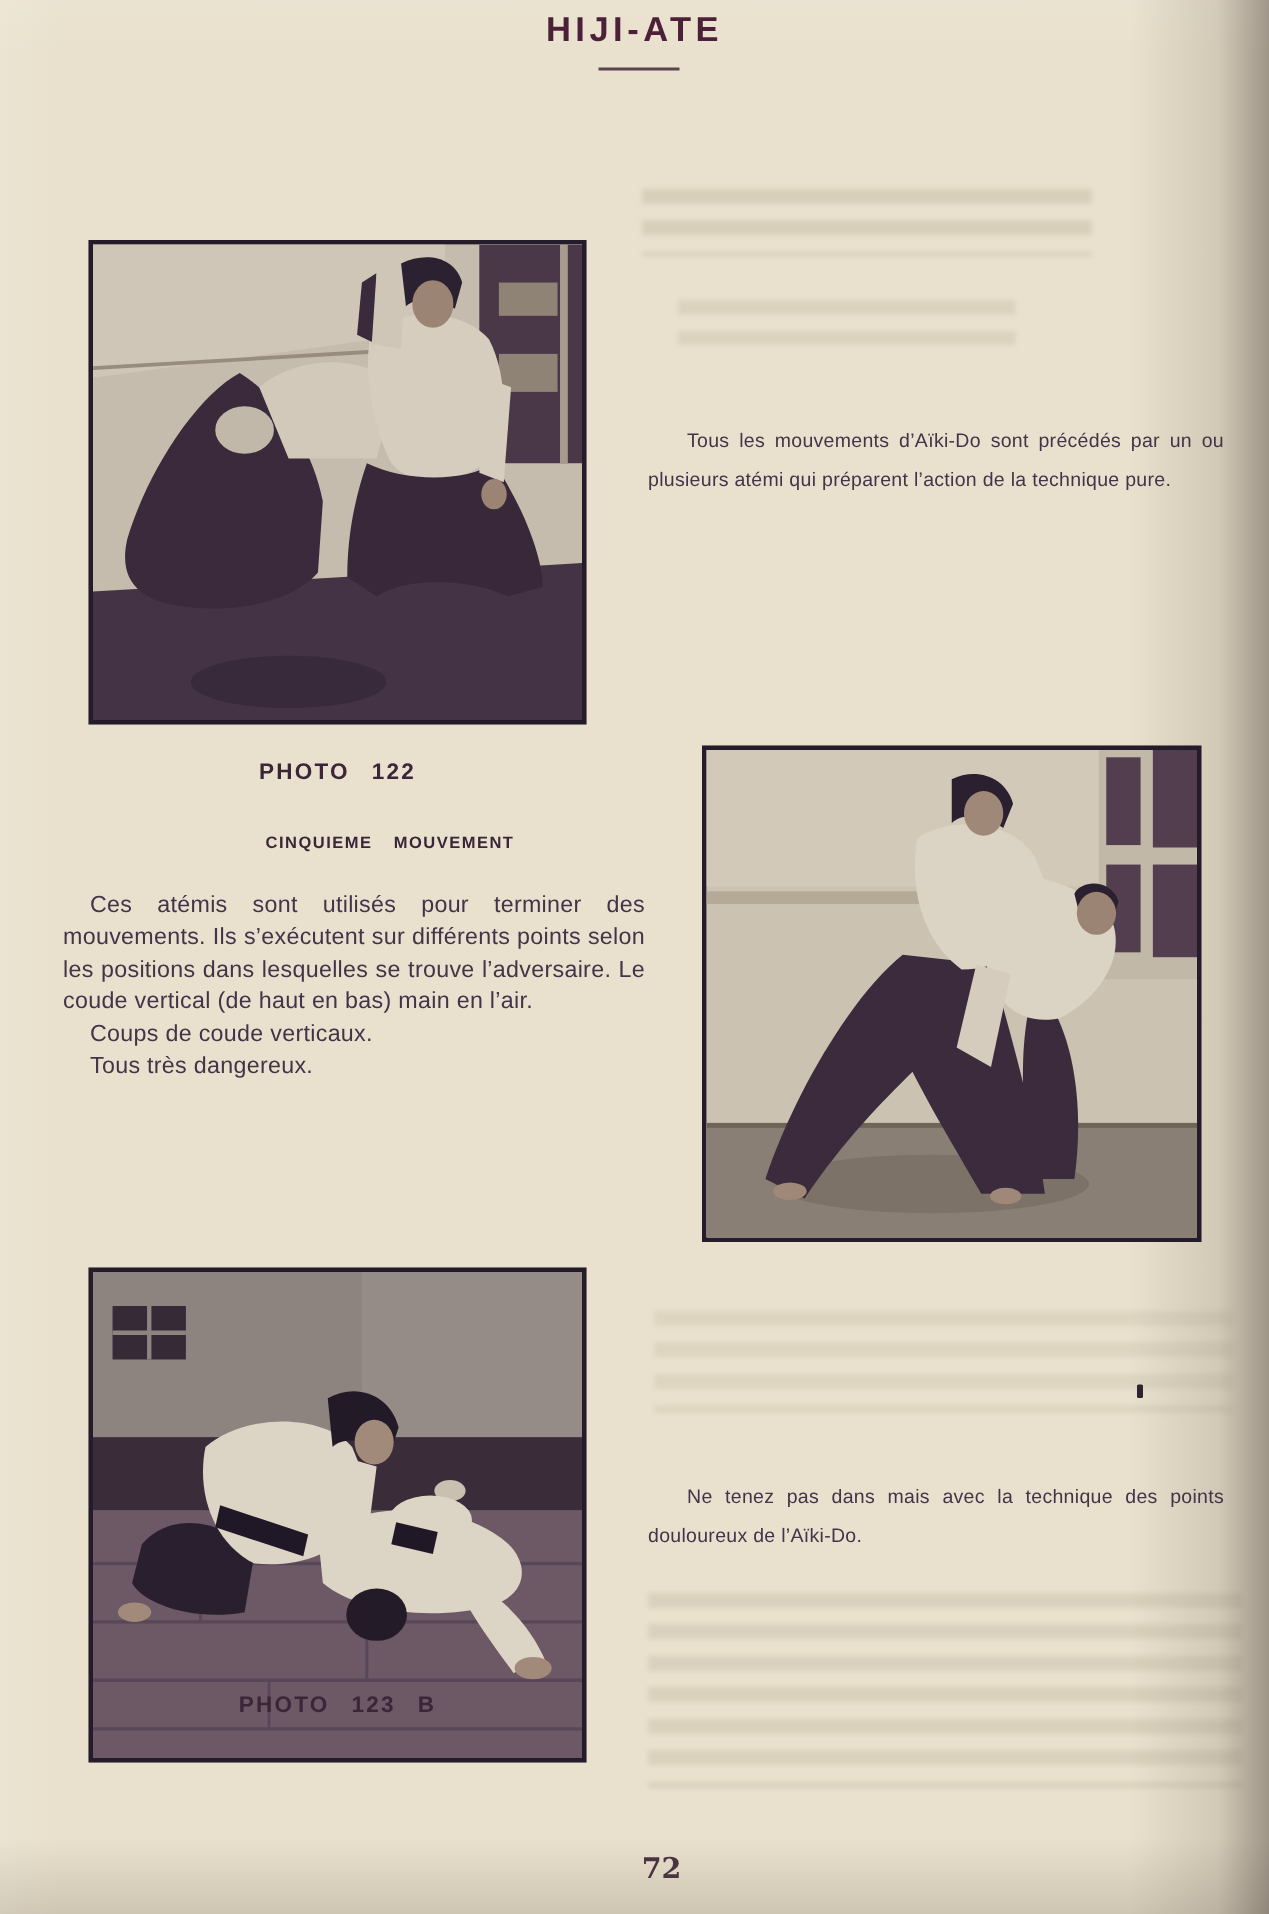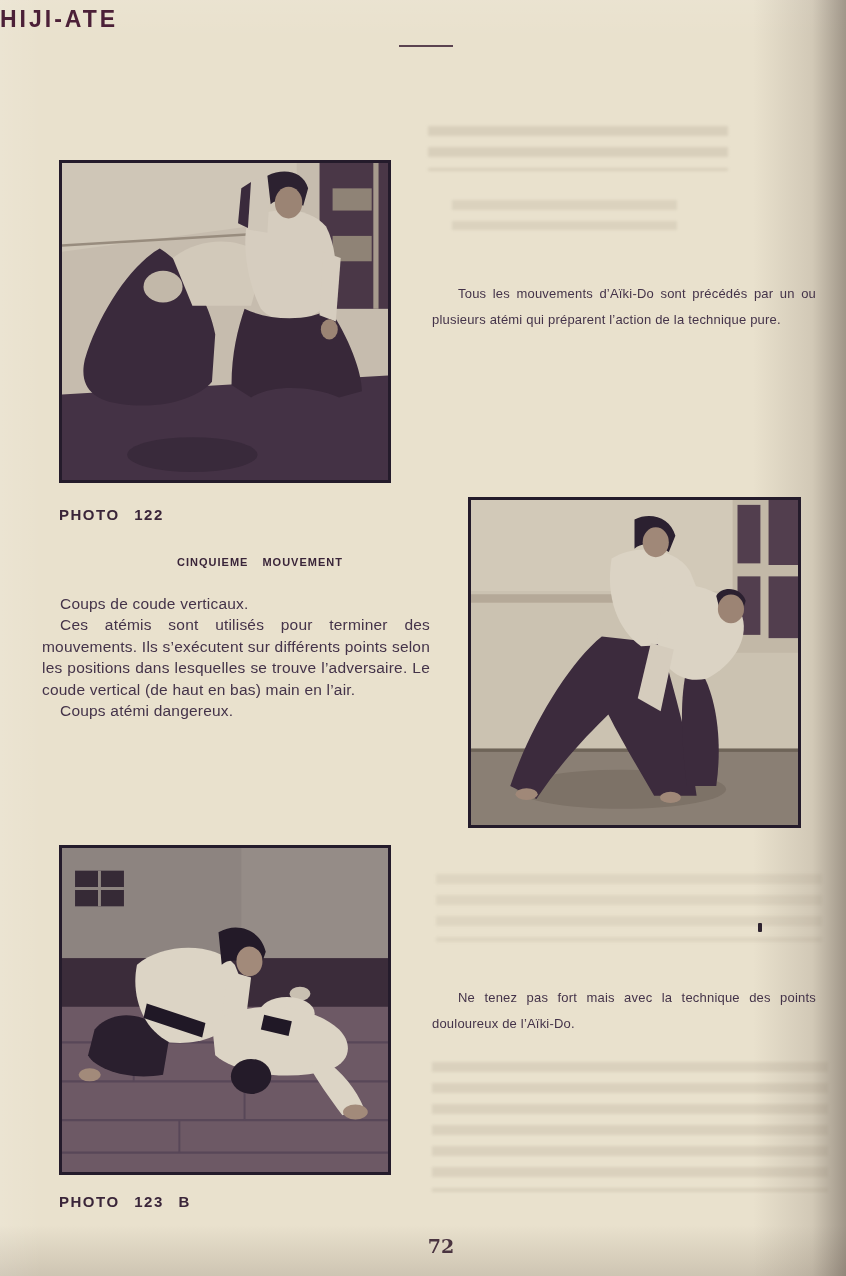--- a/index.html
+++ b/index.html
@@ -10,21 +10,21 @@
     overflow:hidden;
     font-family:"Liberation Sans",sans-serif;
     color:#443349;
     background:
       linear-gradient(to right, rgba(255,255,255,.10) 0%, rgba(0,0,0,0) 5%, rgba(0,0,0,0) 89%, rgba(104,90,80,.18) 96%, rgba(70,58,52,.45) 100%),
       linear-gradient(to bottom, rgba(255,255,255,.08) 0%, rgba(0,0,0,0) 3%, rgba(0,0,0,0) 96%, rgba(110,96,84,.22) 100%),
       #e9e1cd;
   }
   .page-title{
     position:absolute;top:6px;left:0;width:100%;
-    font-size:23px;font-weight:bold;
+    text-align:center;font-size:23px;font-weight:bold;
     letter-spacing:3px;color:#4c2038;margin:0;
   }
   .title-rule{
     position:absolute;top:45px;left:399px;width:54px;height:2px;
     background:#5b4350;
   }
   .section-subtitle{
     position:absolute;top:90px;left:0;width:100%;
     text-align:center;font-size:19px;font-weight:bold;
     letter-spacing:2px;word-spacing:7px;color:#30253f;margin:0;
@@ -32,25 +32,25 @@
   .photo-frame{
     position:absolute;border:3px solid #241b2b;background:#c7bdae;
     box-sizing:border-box;
   }
   .photo-frame svg{display:block;width:100%;height:100%;}
   #photo122{left:59px;top:160px;width:332px;height:323px;}
   #photo123{left:468px;top:497px;width:333px;height:331px;}
   #photo123b{left:59px;top:845px;width:332px;height:330px;}
   .photo-caption{
     position:absolute;font-weight:bold;font-size:15px;
-    letter-spacing:1.5px;word-spacing:9px;color:#3a2539;
+    letter-spacing:1.5px;word-spacing:9px;color:#3a2539;text-align:center;
   }
   #cap122{left:59px;top:506px;width:332px;}
   #cap123{left:468px;top:849px;width:333px;}
-  #cap123b{left:59px;top:1193px;width:332px;}
+  #cap123b{left:59px;top:1128px;width:332px;}
   .movement-heading{
     position:absolute;top:556px;left:70px;width:380px;
     text-align:center;font-weight:bold;font-size:11px;
     letter-spacing:1px;word-spacing:10px;color:#3a2539;margin:0;
   }
   .left-body{
     position:absolute;top:593px;left:42px;width:388px;
     font-size:15.5px;line-height:21.4px;text-align:justify;
     letter-spacing:.2px;color:#443349;
   }
@@ -183,24 +183,24 @@
     </svg>
   </figure>
   <figcaption class="photo-caption" id="cap123b">PHOTO 123 B</figcaption>
 
   <div class="right-para" id="intro-para">
     <p>Tous les mouvements d’Aïki-Do sont précédés par un ou plusieurs atémi qui préparent l’action de la technique pure.</p>
   </div>
 
   <h3 class="movement-heading">CINQUIEME MOUVEMENT</h3>
   <div class="left-body">
+    <p>Ces atémis sont utilisés pour terminer des mouvements. Ils s’exécutent sur différents points selon les positions dans lesquelles se trouve l’adversaire. Le coude vertical (de haut en bas) main en l’air.</p>
     <p>Coups de coude verticaux.</p>
-    <p>Ces atémis sont utilisés pour terminer des mouvements. Ils s’exécutent sur différents points selon les positions dans lesquelles se trouve l’adversaire. Le coude vertical (de haut en bas) main en l’air.</p>
-    <p>Coups atémi dangereux.</p>
+    <p>Tous très dangereux.</p>
   </div>
 
   <div class="right-para" id="closing-para">
-    <p>Ne tenez pas fort mais avec la technique des points douloureux de l’Aïki-Do.</p>
+    <p>Ne tenez pas dans mais avec la technique des points douloureux de l’Aïki-Do.</p>
   </div>
 
   <div class="page-number">72</div>
 
 </div>
 
 </body></html>

